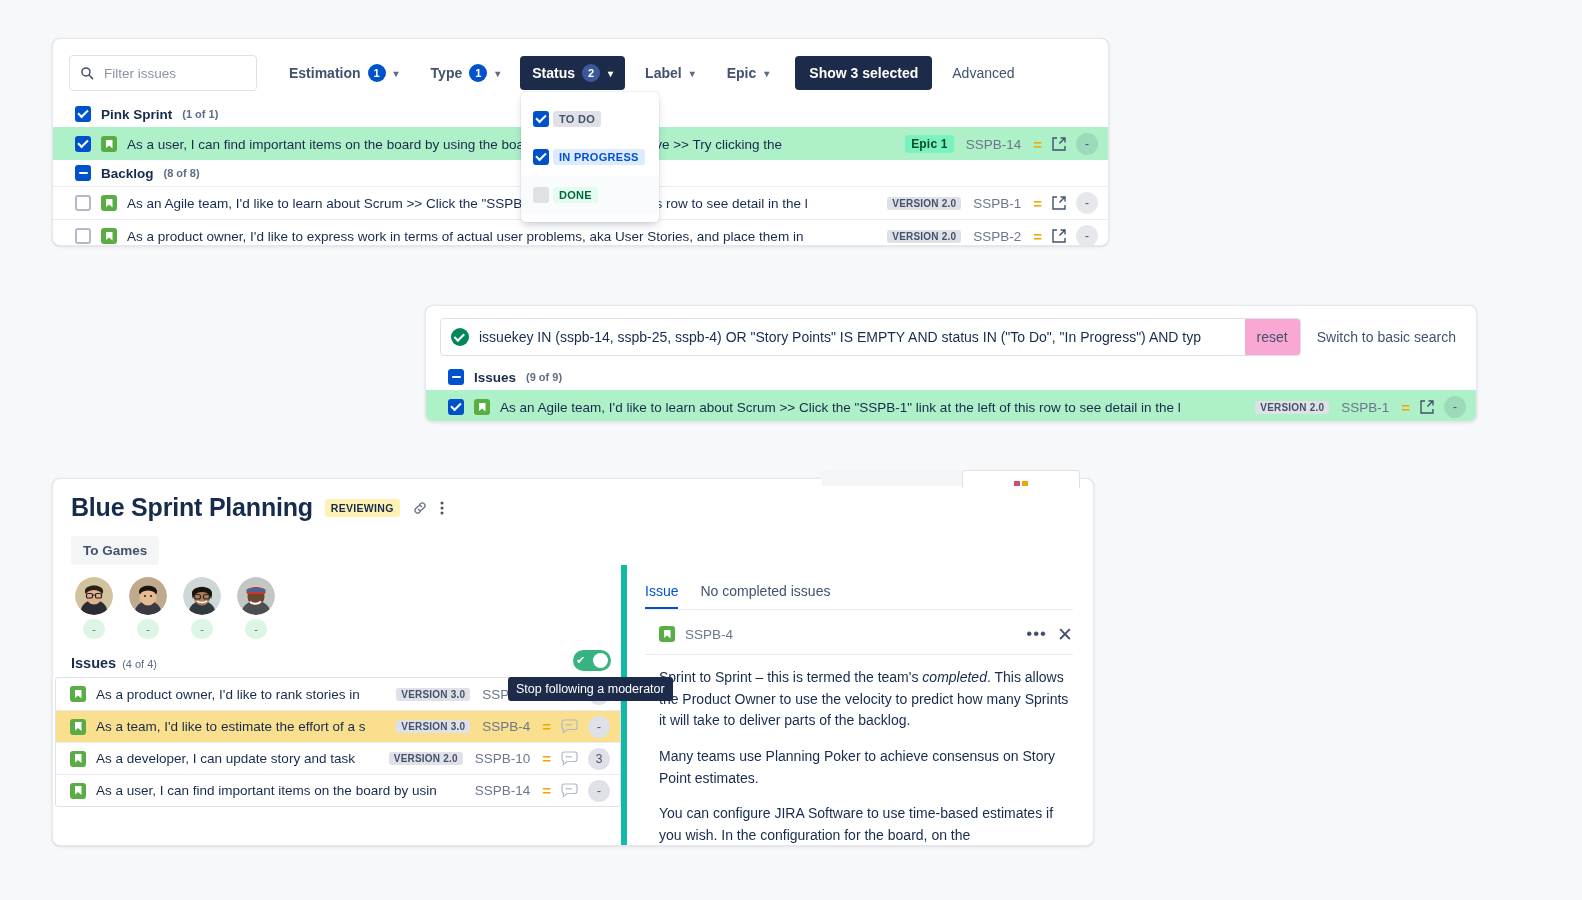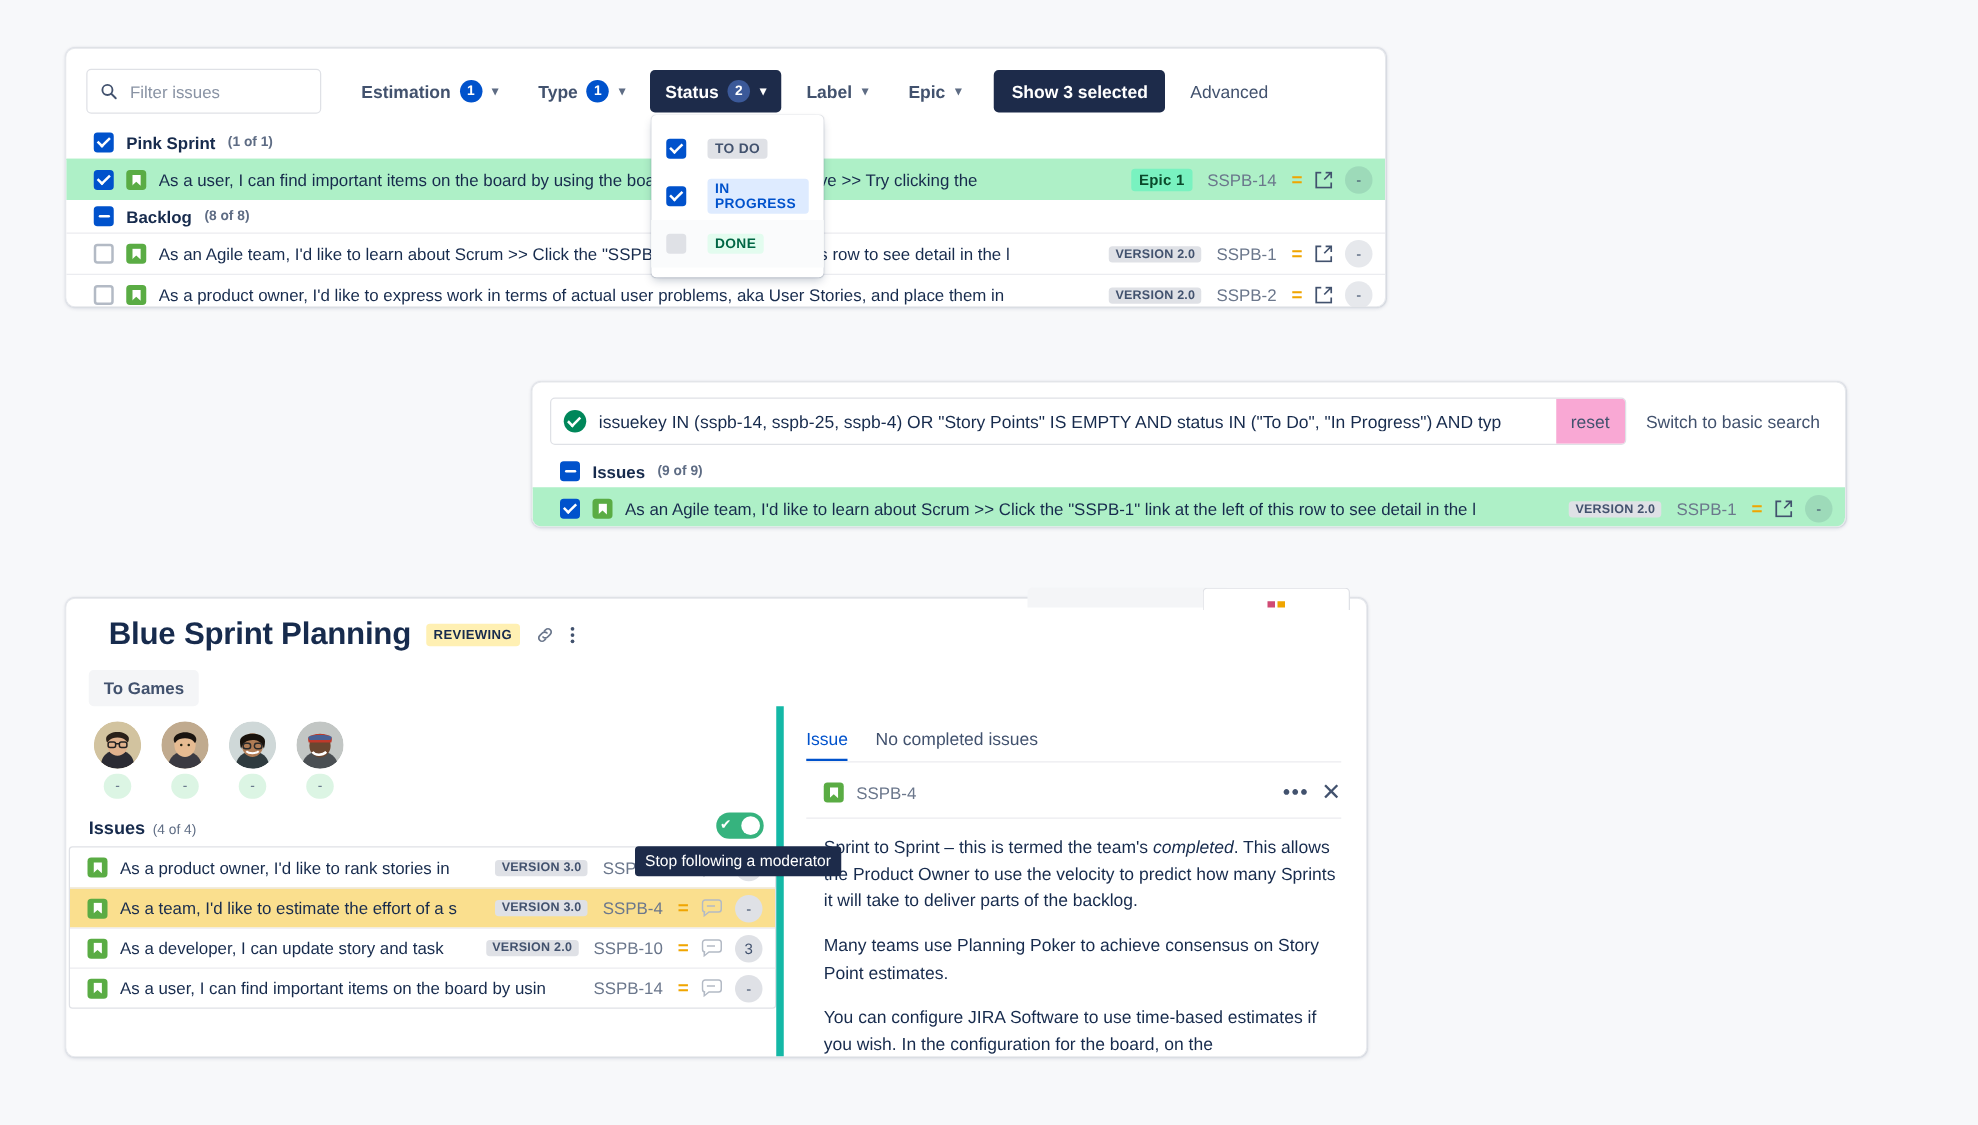--- a/index.html
+++ b/index.html
@@ -147,22 +147,22 @@
   .pill.ghost { background: rgba(9,30,66,.10); }
 
   
   #status-menu {
     position: absolute; left: 521px; top: 92px; width: 138px; height: 130px;
     background: #fff; border-radius: 4px;
     box-shadow: 0 4px 8px -2px rgba(9,30,66,.25), 0 0 1px rgba(9,30,66,.31);
     z-index: 40; padding: 8px 0;
   }
   .menu-item {
-    display: flex; align-items: center; gap: 17px;
-    height: 38px; padding: 0 12px; cursor: pointer;
+    display: flex; align-items: center; gap: 4px;
+    height: 38px; padding: 0 12px; cursor: pointer; text-align: center;
   }
   .menu-item.hl { background: #fafbfc; }
   .st-loz {
     display: inline-block; padding: 2px 6px; border-radius: 3px;
     font-size: 11px; font-weight: 700; letter-spacing: .3px;
   }
   .st-todo { background: #dfe1e6; color: #42526e; }
   .st-prog { background: #deebff; color: #0052cc; }
   .st-done { background: #e3fcef; color: #006644; }
 
@@ -192,21 +192,21 @@
     border: none; font-size: 14px; cursor: pointer; flex: 0 0 auto;
     font-family: "Liberation Sans", sans-serif;
   }
   .switch-link {
     font-size: 14px; color: #42526e; cursor: pointer; white-space: nowrap;
     padding: 0 6px;
   }
 
   
   #panel-sprint { left: 52px; top: 478px; width: 1042px; height: 368px; }
-  .sp-head { display: flex; align-items: center; gap: 12px; padding: 14px 18px 4px 18px; margin-left: 16px; }
+  .sp-head { display: flex; align-items: center; gap: 12px; padding: 14px 18px 4px 18px; }
   .sp-title { font-size: 25px; font-weight: 700; color: #172b4d; letter-spacing: -.2px; }
   .loz-review {
     background: #fff0b3; color: #172b4d; border-radius: 3px;
     padding: 3px 6px; font-size: 10.5px; font-weight: 700; letter-spacing: .3px;
   }
   .icon-btn { cursor: pointer; display: inline-flex; align-items: center; justify-content: center; }
 
   .tab-chip {
     display: inline-block; margin: 10px 0 0 18px; padding: 7px 12px;
     background: #f4f5f7; border-radius: 4px; color: #42526e;

